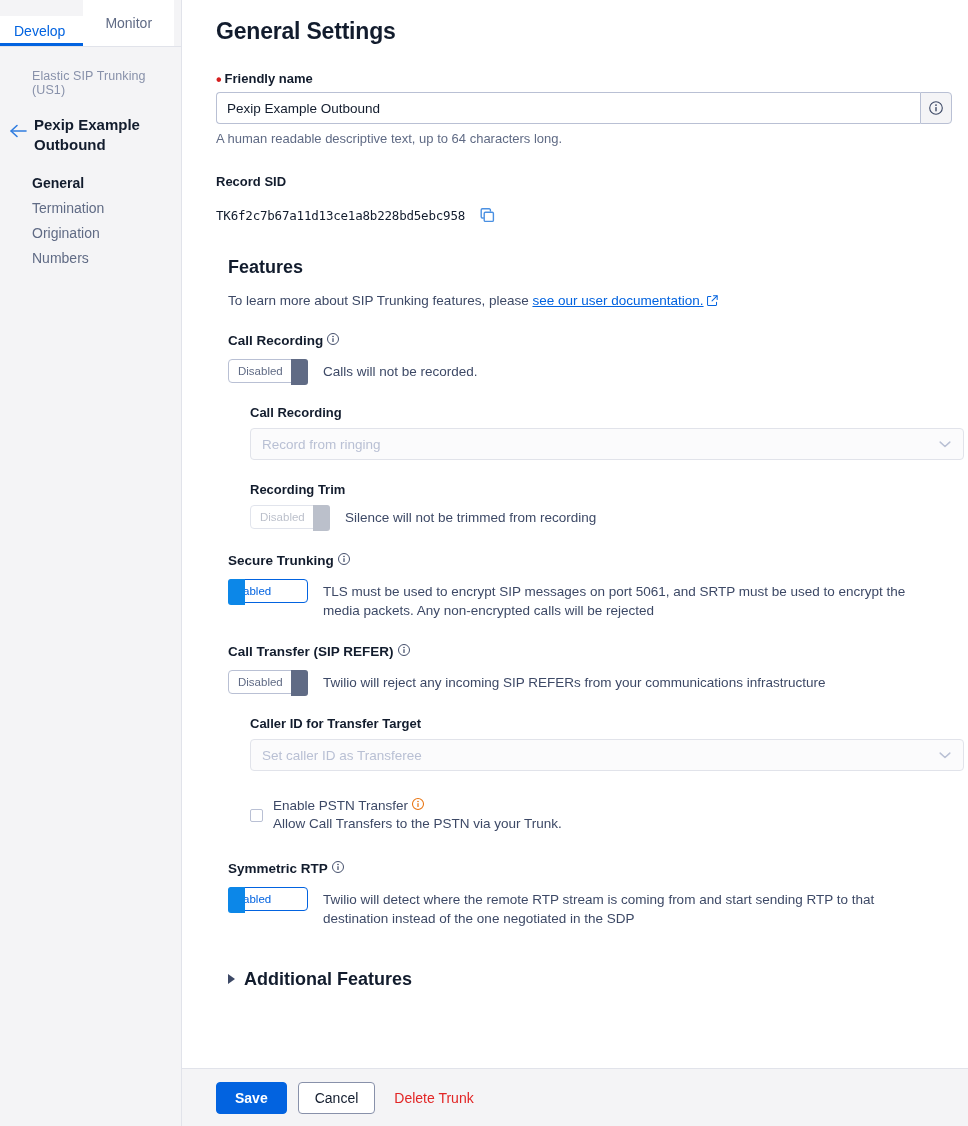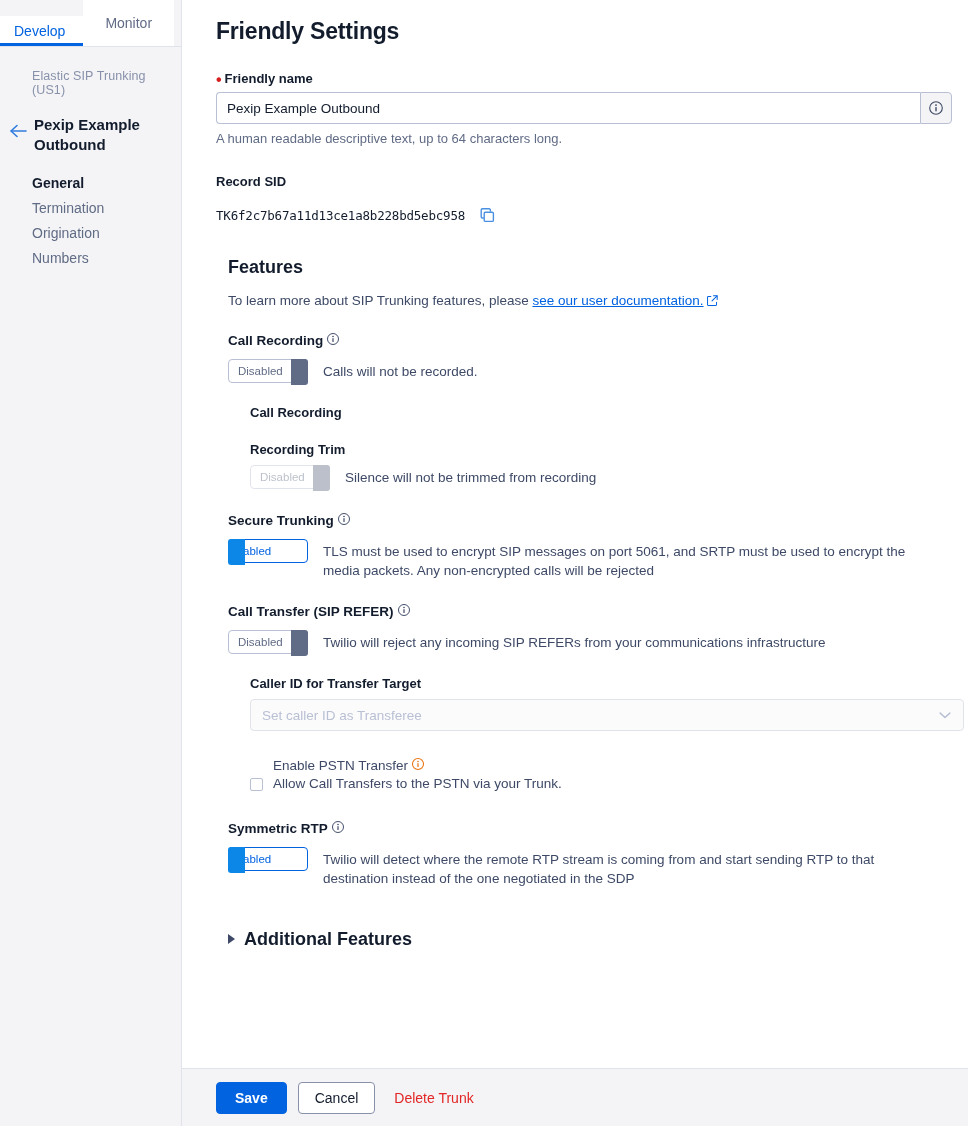--- a/index.html
+++ b/index.html
@@ -119,21 +119,21 @@
 
   .sub-block { margin-left:22px; margin-top:22px; }
   .sub-label { font-size:13px; font-weight:bold; color:#121c2d; margin-bottom:8px; }
   .select {
     width:714px; height:32px; border:1px solid #e1e3ea; border-radius:4px;
     background:#fbfbfc; display:flex; align-items:center; padding:0 11px;
     font-size:13.5px; color:#b9c0d4; cursor:default; position:relative;
   }
   .select .chev { position:absolute; right:12px; top:50%; transform:translateY(-50%); }
 
-  .check-row { display:flex; align-items:flex-end; gap:10px; margin-top:26px; }
+  .check-row { display:flex; align-items:center; gap:10px; margin-top:26px; }
   .checkbox {
     flex:0 0 auto; width:13px; height:13px; border:1px solid #b9c0d4; border-radius:2px;
     background:#fff; margin-top:3px; cursor:pointer;
   }
   .check-label { font-size:13.5px; color:#3d4966; display:flex; align-items:center; gap:3px; }
   .check-sub { font-size:13.5px; color:#3d4966; margin-top:2px; }
 
   .additional {
     display:flex; align-items:center; gap:9px; margin-top:40px; cursor:pointer;
   }
@@ -192,21 +192,21 @@
         <div class="sb-nav-item">Origination</div>
         <div class="sb-nav-item">Numbers</div>
       </nav>
     </div>
   </aside>
 
   <section class="main">
     <div class="main-inner">
 
       <div class="pad">
-        <h1 class="page-title">Friendly Settings</h1>
+        <h1 class="page-title">General Settings</h1>
 
         <div class="field-label">
           <span class="req-dot">•</span>
           <span>Friendly name</span>
         </div>
         <div class="input-row">
           <input class="text-input" type="text" value="Pexip Example Outbound" style="">
           <span class="input-addon">
             <svg width="16" height="16" viewBox="0 0 16 16" aria-hidden="true">
               <circle cx="8" cy="8" r="6.3" fill="none" stroke="#3d4966" stroke-width="1.1"></circle>
@@ -255,20 +255,28 @@
               <div class="tbody">
                   <span>Disabled</span>
                 </div>
               <div class="knob"></div>
             </div>
             <div class="toggle-desc">Calls will not be recorded.</div>
           </div>
 
           <div class="sub-block">
             <div class="sub-label">Call Recording</div>
+            <div class="select">
+              <span>Record from ringing</span>
+              <span class="chev">
+                <svg width="12" height="8" viewBox="0 0 12 8" fill="none" aria-hidden="true">
+                  <path d="M1.2 1.6 L6 6 L10.8 1.6" stroke="#b9c0d4" stroke-width="1.5" stroke-linecap="round" stroke-linejoin="round"></path>
+                </svg>
+              </span>
+            </div>
           </div>
 
           <div class="sub-block">
             <div class="sub-label">Recording Trim</div>
             <div class="toggle-row">
               <div class="toggle off disabled">
                 <div class="tbody">
                     <span>Disabled</span>
                   </div>
                 <div class="knob"></div>

